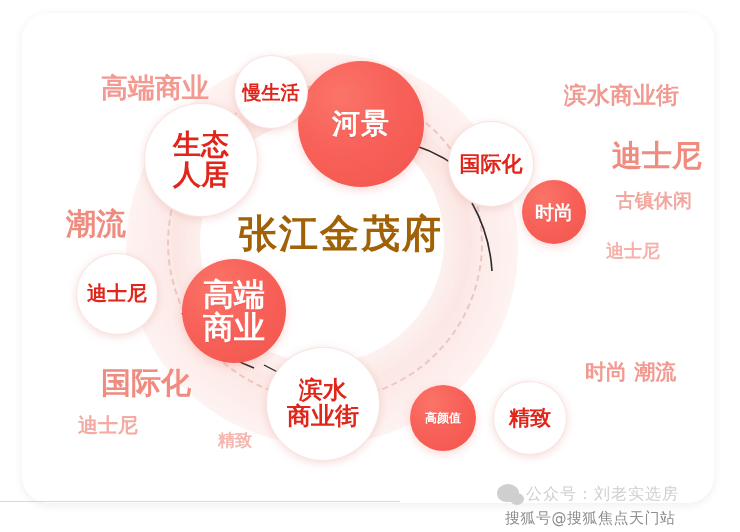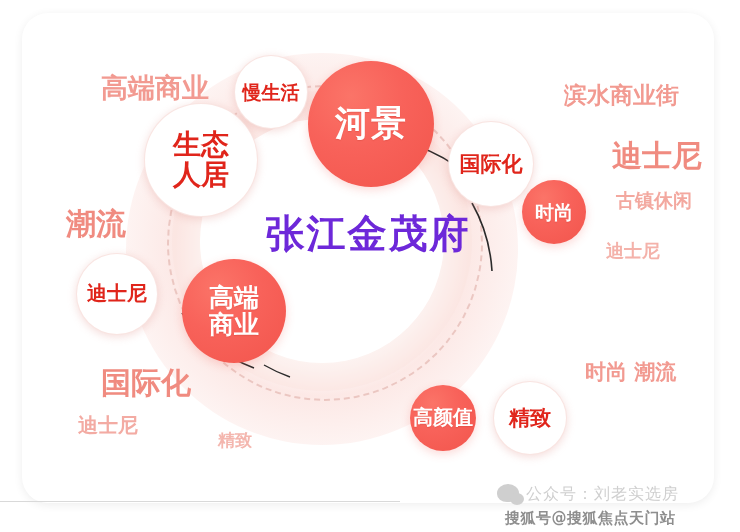--- a/index.html
+++ b/index.html
@@ -89,42 +89,41 @@
   }
   
   .bub.white{
     background:#ffffff;
     color:#e0251b;
     box-shadow:0 2px 9px rgba(226,150,142,0.33);
     border:1px solid rgba(248,226,223,0.9);
   }
 
   
-  #b-riverview{ left:286px; top:48px;  width:126px; height:126px; font-size:35px; letter-spacing:1px;}
+  #b-riverview{ left:276px; top:48px;  width:126px; height:126px; font-size:28px; letter-spacing:1px;}
   #b-ancient  { left:417px; top:249px; width:122px; height:122px; font-size:29px;}
-  #b-highend  { left:160px; top:246px; width:104px; height:104px; font-size:25px;}
+  #b-highend  { left:160px; top:246px; width:104px; height:104px; font-size:31px;}
   #b-eco      { left:122px; top:90px;  width:114px; height:114px; font-size:28px;}
   #b-water    { left:244px; top:334px; width:114px; height:114px; font-size:24px;}
   #b-intl     { left:426px; top:108px; width:86px;  height:86px;  font-size:21px;}
   #b-slow     { left:212px; top:42px;  width:74px;  height:74px;  font-size:19px;}
   #b-fashion  { left:500px; top:167px; width:64px;  height:64px;  font-size:19px;}
-  #b-beauty   { left:388px; top:372px; width:66px;  height:66px;  font-size:20px;}
+  #b-beauty   { left:388px; top:372px; width:66px;  height:66px;  font-size:12px;}
   #b-exquisite{ left:471px; top:368px; width:74px;  height:74px;  font-size:21px;}
   #b-disney   { left:54px;  top:240px; width:82px;  height:82px;  font-size:20px;}
 
   
   #center-title{
     position:absolute;
     left:216px; top:194px;
     width:260px;
-    text-align:center;
     font-size:39px;
     font-weight:900;
     letter-spacing:2px;
-    color:#6d28d9;
+    color:#a16207;
     white-space:nowrap;
   }
 
   
   .kw{
     position:absolute;
     font-weight:700;
     white-space:nowrap;
     color:#f09a91;
   }
@@ -160,21 +159,21 @@
   #wm-wechat .wicon:after{
     content:"";
     position:absolute;right:-5px;bottom:-3px;
     width:14px;height:12px;background:#cfcfcf;border-radius:50%;
   }
   #wm-sohu{
     position:absolute;
     left:505px; top:509px;
     color:#8e8e8e;
     font-size:15px;
-    font-weight:700;
+    font-weight:400;
     letter-spacing:0.5px;
     z-index:41;
   }
   #wm-rule{
     position:absolute;
     left:0px; top:501px;
     width:400px;height:1px;background:#d9d9d9;
     z-index:5;
   }
 </style>
@@ -209,20 +208,26 @@
         </span>
       </div>
 
       <div class="bub white" id="b-eco">
         <span class="lbl">
           <span>生态</span><br>
           <span>人居</span>
         </span>
       </div>
 
+      <div class="bub white" id="b-water">
+        <span class="lbl">
+          <span>滨水</span><br>
+          <span>商业街</span>
+        </span>
+      </div>
 
       <div class="bub white" id="b-intl">
         <span class="lbl">国际化</span>
       </div>
 
       <div class="bub solid" id="b-fashion">
         <span class="lbl">时尚</span>
       </div>
 
       <div class="bub white" id="b-slow">

